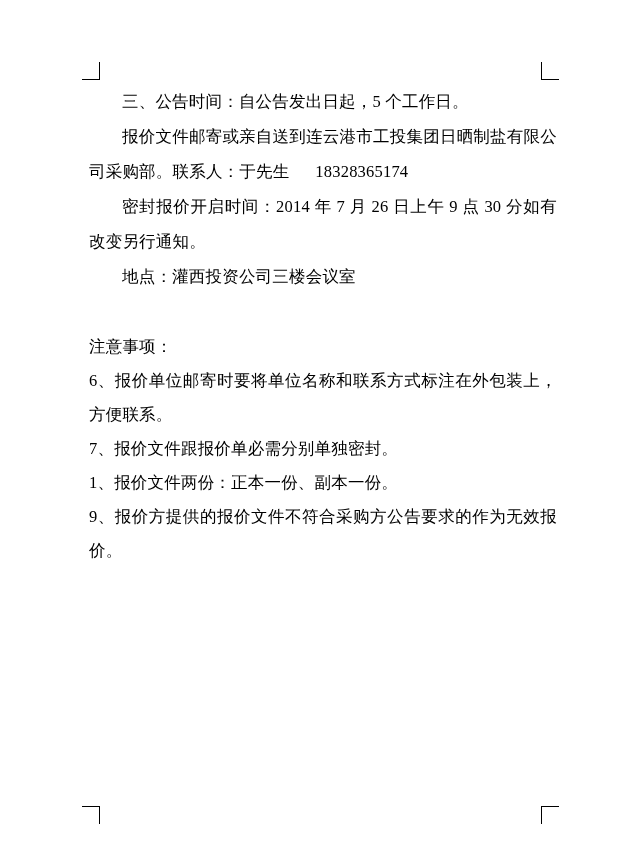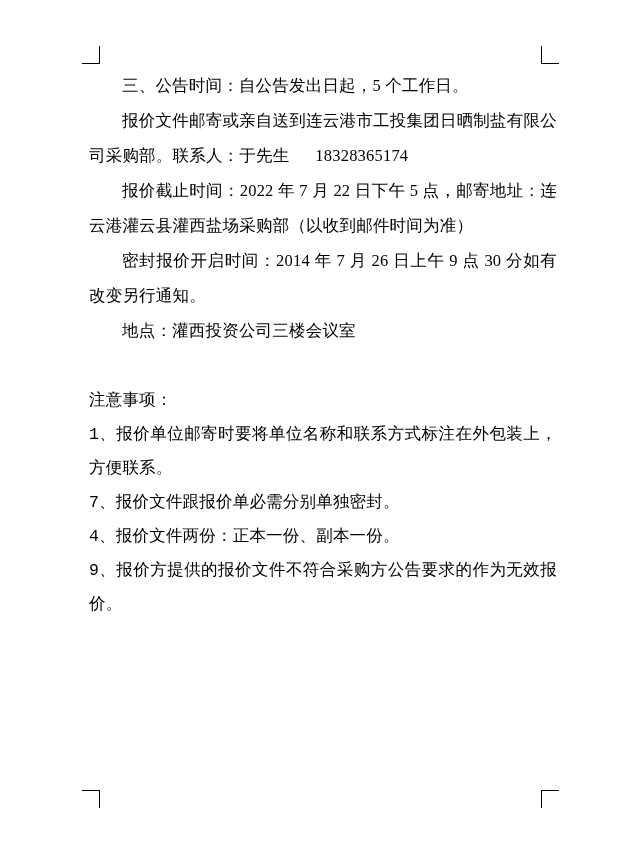--- a/index.html
+++ b/index.html
@@ -13,21 +13,21 @@
     position: relative;
     font-family: "Liberation Serif", "DejaVu Serif", serif;
     color: #000000;
     overflow: hidden;
   }
 
   
   #page {
     position: absolute;
     left: 0;
-    top: 0;
+    top: 16px;
     width: 641px;
     height: 710px;
     background: #fff;
   }
 
   .crop-mark {
     position: absolute;
     width: 18px;
     height: 18px;
   }
@@ -73,21 +73,20 @@
     text-justify: inter-ideograph;
   }
 
   p.indent {
     text-indent: 33px;
   }
   .gap-lg { height: 36px; }
 
   .notes-block p.line {
     line-height: 34px;
-    font-family: Liberation Mono, monospace;
   }
 </style>
 </head>
 <body>
 
 <div id="page">
 
   <div class="crop-mark cm-tl">
     <i class="h"></i>
       <i class="v"></i>
@@ -104,30 +103,29 @@
     <i class="h"></i>
       <i class="v"></i>
   </div>
 
   <div id="doc-body">
 
     <p class="line indent">三、公告时间：自公告发出日起，5 个工作日。</p>
 
     <p class="line indent">报价文件邮寄或亲自送到连云港市工投集团日晒制盐有限公司采购部。联系人：于先生      18328365174</p>
 
-    <p class="line indent">报价截止时间：2022 年 7 月 22 日下午 5 点，邮寄地址：连云港灌云县灌西盐场采购部（以收到邮件时间为准）</p>
 
     <p class="line indent">密封报价开启时间：2014 年 7 月 26 日上午 9 点 30 分如有改变另行通知。</p>
 
     <p class="line indent">地点：灌西投资公司三楼会议室</p>
 
     <div class="gap-lg"></div>
 
     <div class="notes-block">
       <p class="line">注意事项：</p>
-      <p class="line">1、报价单位邮寄时要将单位名称和联系方式标注在外包装上，方便联系。</p>
+      <p class="line">6、报价单位邮寄时要将单位名称和联系方式标注在外包装上，方便联系。</p>
       <p class="line">7、报价文件跟报价单必需分别单独密封。</p>
-      <p class="line">4、报价文件两份：正本一份、副本一份。</p>
+      <p class="line">1、报价文件两份：正本一份、副本一份。</p>
       <p class="line">9、报价方提供的报价文件不符合采购方公告要求的作为无效报价。</p>
     </div>
 
   </div>
 </div>
 
 </body></html>

